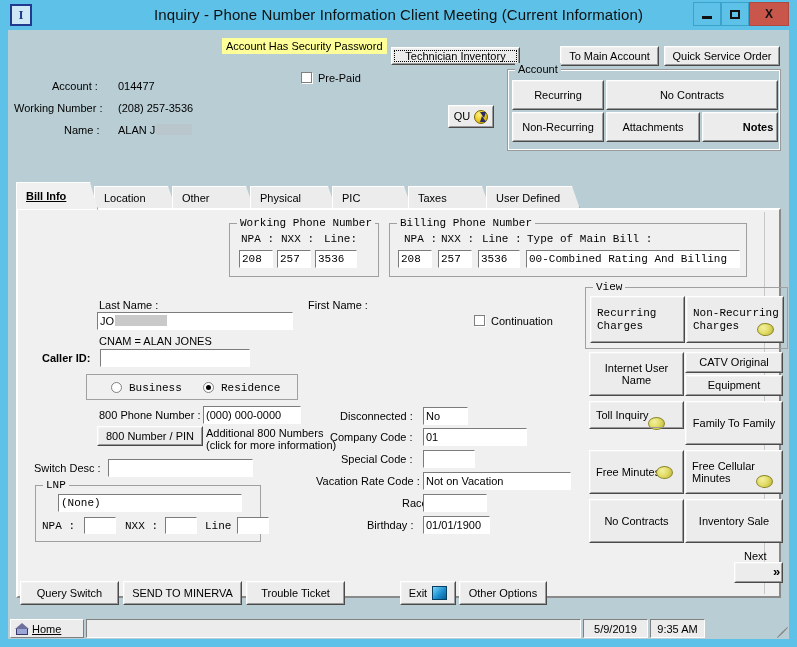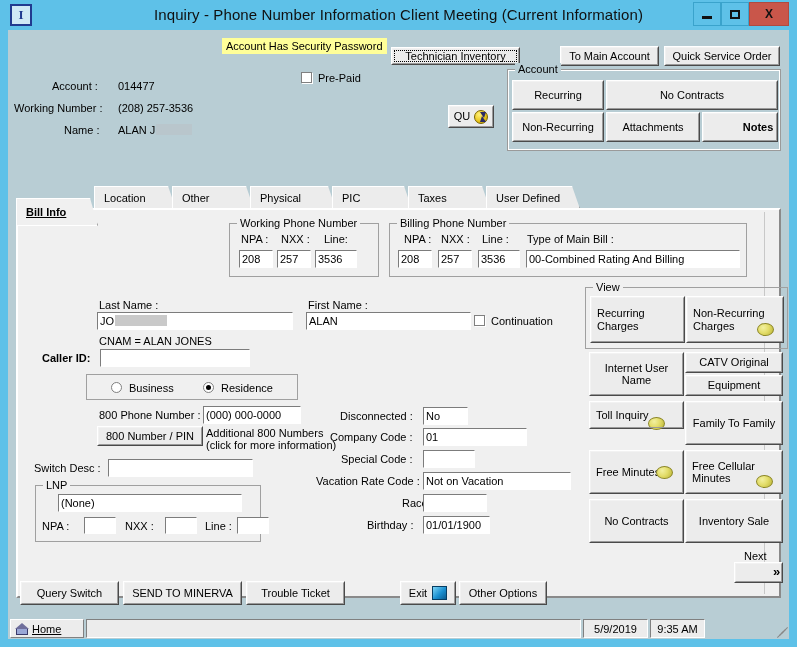--- a/index.html
+++ b/index.html
@@ -54,27 +54,27 @@
       box-shadow:1px 1px 0 #ffffff inset, -1px -1px 0 #ffffff inset;}
   .gb>.gbl{position:absolute;top:-7px;left:7px;background:#b8cdd4;padding:0 3px;font-size:11px;}
 
   
   .tabstrip{position:absolute;left:8px;top:152px;width:765px;height:27px;}
   .tab{position:absolute;top:4px;height:23px;background:#ececec;
        border:1px solid;border-color:#ffffff #6f6f6f #ffffff #ffffff;
        border-radius:0;box-sizing:border-box;font-size:11px;
        display:flex;align-items:center;padding-left:9px;color:#000;
        clip-path:polygon(0 0, calc(100% - 8px) 0, 100% 100%, 0 100%);}
-  .tab.active{top:16px;height:28px;background:#f0f0f0;font-weight:bold;z-index:5;}
+  .tab.active{top:0;height:28px;background:#f0f0f0;font-weight:bold;z-index:5;}
   .tab u{text-decoration:underline;}
 
   .panel{position:absolute;left:8px;top:178px;width:765px;height:390px;background:#f0f0f0;
          border:2px solid;border-color:#ffffff #8a8a8a #8a8a8a #ffffff;box-sizing:border-box;}
 
-  .gbp{position:absolute;border:1px solid #a0a0a0;box-sizing:border-box;}
+  .gbp{position:absolute;border:1px solid #a0a0a0;box-sizing:border-box;font-family:Liberation Mono, monospace;}
   .gbp>.gbl{position:absolute;top:-7px;left:7px;background:#f0f0f0;padding:0 3px;font-size:11px;}
 
   .fld{position:absolute;background:#ffffff;border:1px solid;
        border-color:#7c7c7c #ffffff #ffffff #7c7c7c;box-sizing:border-box;
        font-size:11px;color:#000;padding:1px 2px;line-height:15px;white-space:nowrap;overflow:hidden;}
 
   .radio{position:absolute;width:11px;height:11px;border-radius:50%;background:#fff;
          border:1px solid #808080;box-sizing:border-box;}
   .radio .dot{position:absolute;left:2px;top:2px;width:5px;height:5px;border-radius:50%;background:#000;}
 
@@ -231,21 +231,20 @@
         <div class="fld" style="left:8px;top:26px;width:34px;height:18px;">208</div>
         <div class="fld" style="left:48px;top:26px;width:34px;height:18px;">257</div>
         <div class="fld" style="left:88px;top:26px;width:42px;height:18px;">3536</div>
         <div class="fld" style="left:136px;top:26px;width:214px;height:18px;">00-Combined Rating And Billing</div>
       </div>
 
       <div class="lbl" style="left:81px;top:89px;">Last Name :</div>
       <div class="fld" style="left:79px;top:102px;width:196px;height:18px;"><span>JO</span><span class="redact" style="background:#c9c9c9;width:52px;"></span></div>
 
       <div class="lbl" style="left:290px;top:89px;">First Name :</div>
-      <div class="fld" style="left:288px;top:102px;width:165px;height:18px;">ALAN</div>
 
       <div class="chk" style="left:456px;top:105px;"></div>
       <div class="lbl" style="left:473px;top:105px;">Continuation</div>
 
       <div class="lbl" style="left:81px;top:125px;">CNAM = ALAN JONES</div>
 
       <div class="lbl" style="left:24px;top:142px;font-weight:bold;">Caller ID:</div>
       <div class="fld" style="left:82px;top:139px;width:150px;height:18px;"></div>
 
       <div class="gbp" style="left:68px;top:164px;width:212px;height:26px;">

